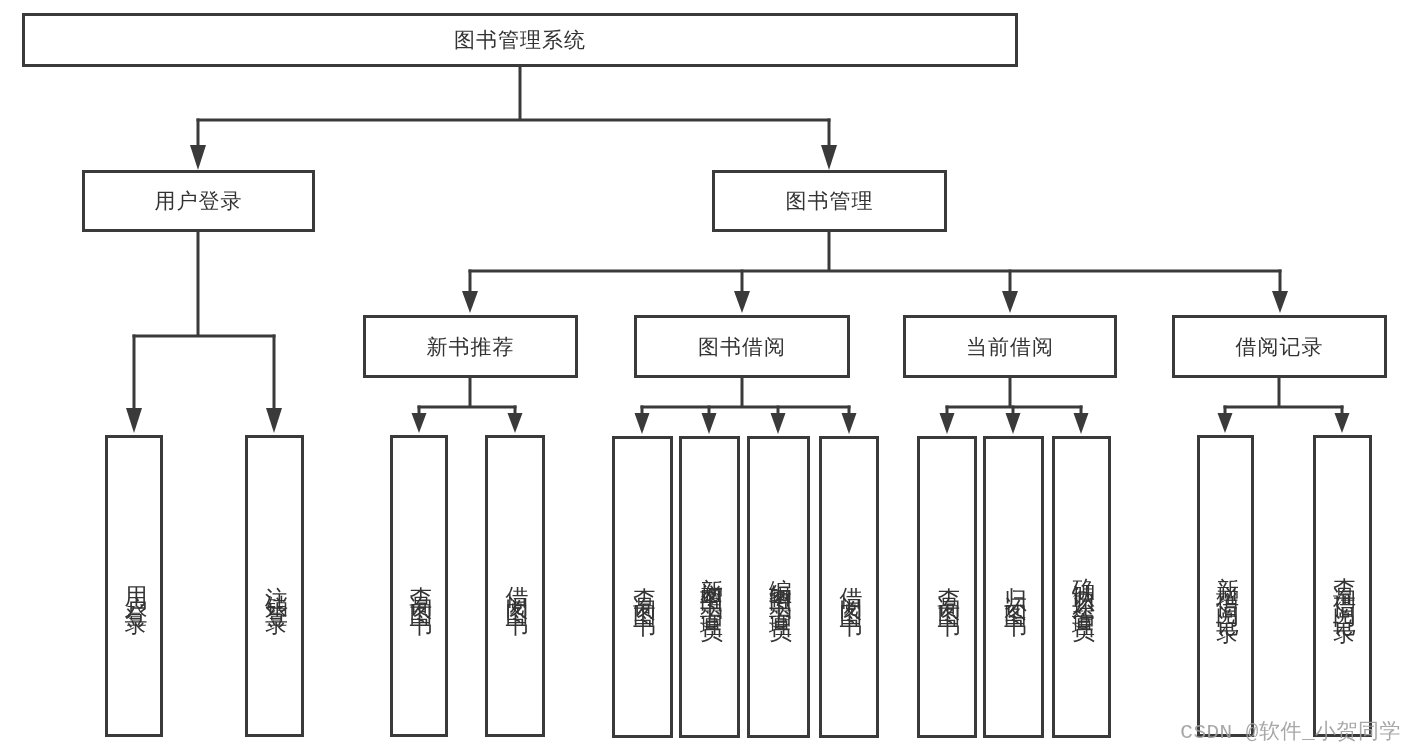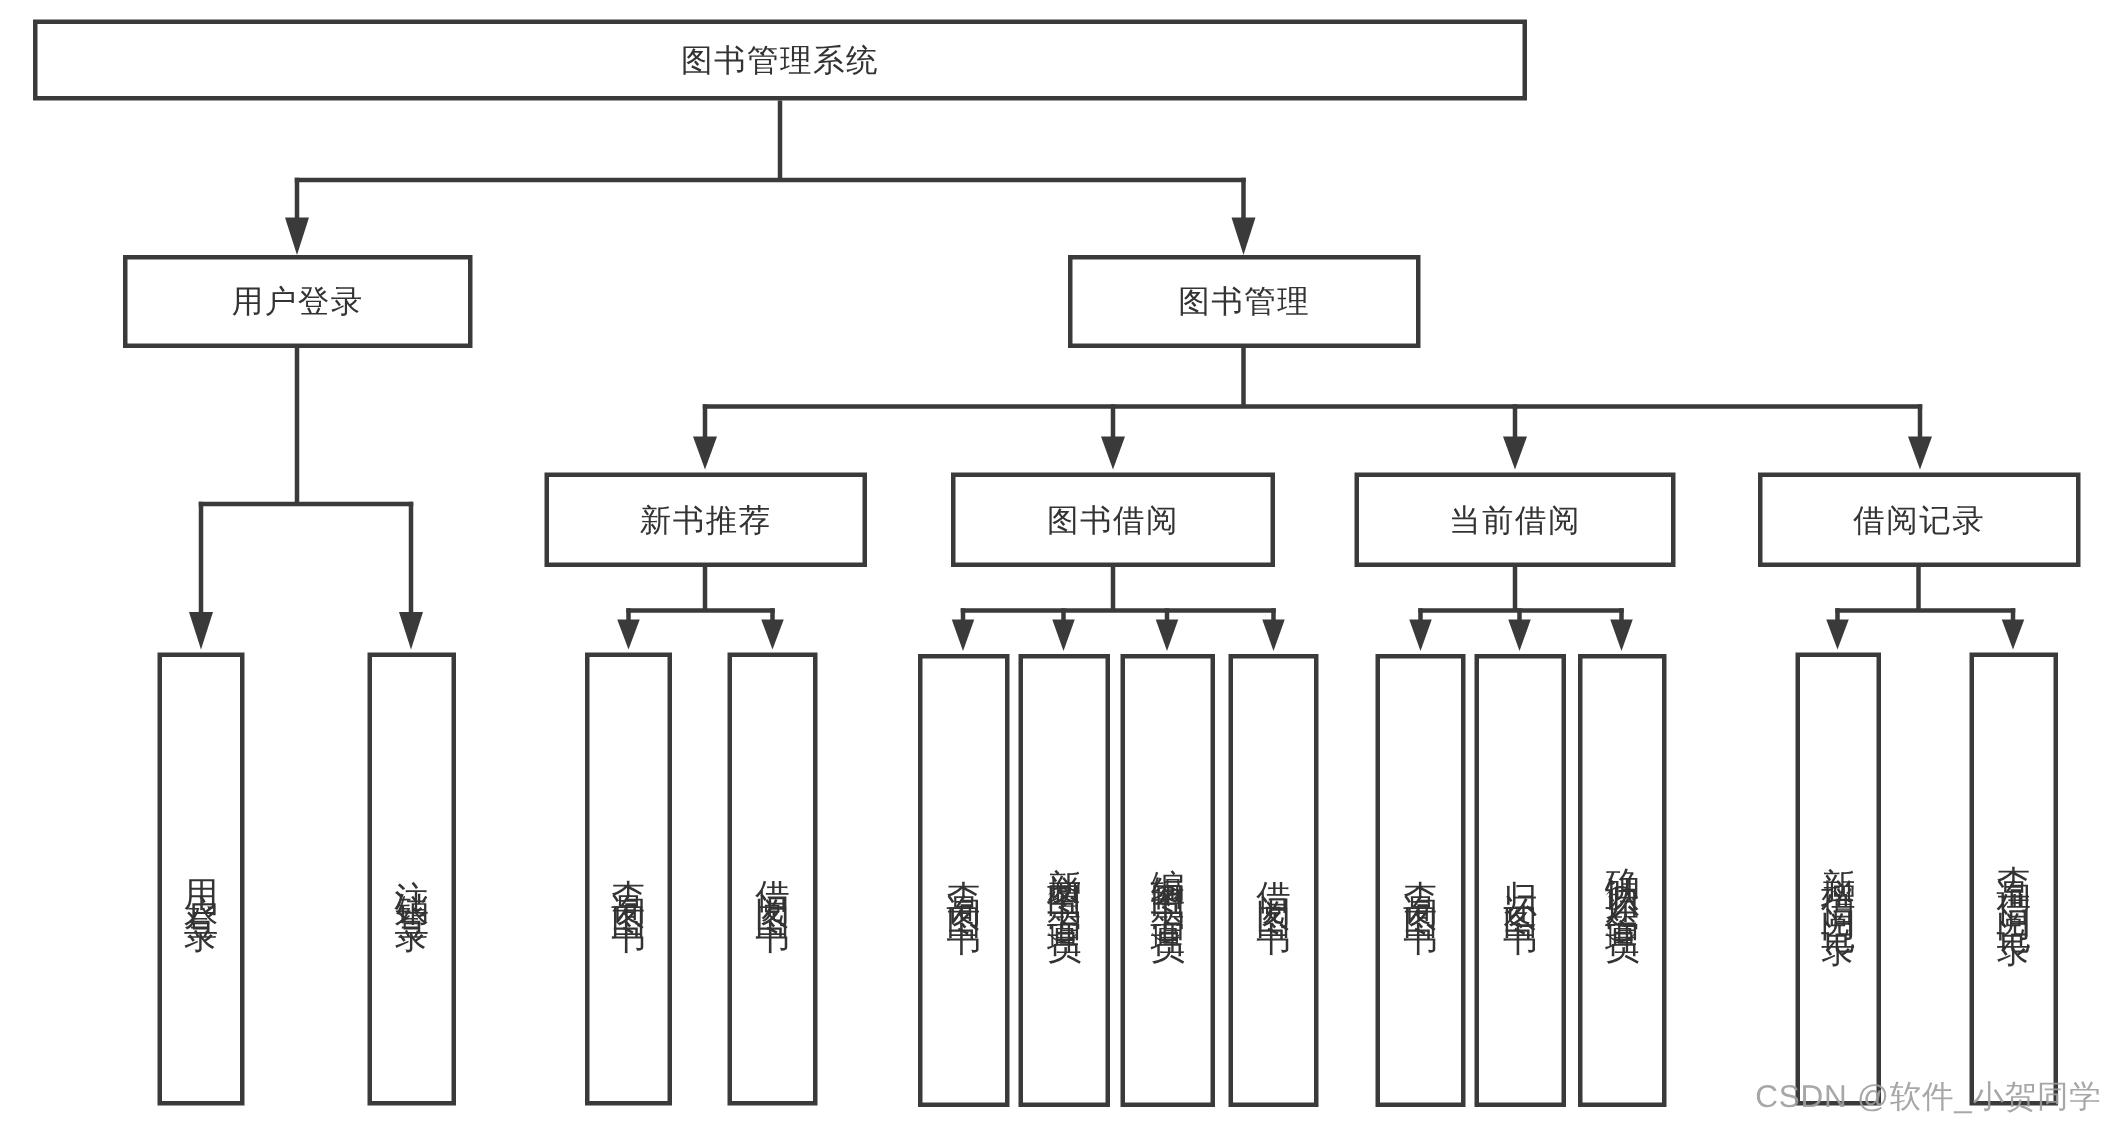--- a/index.html
+++ b/index.html
@@ -1,18 +1,18 @@
 <!DOCTYPE html>
 <html><head>
 <meta charset="utf-8">
 <style>
   html,body{margin:0;padding:0;background:#fff;}
   .stage{
     position:relative;width:1405px;height:747px;background:#ffffff;overflow:hidden;
-    font-family:Liberation Sans, sans-serif;
+    font-family:Liberation Mono, monospace;
   }
   .connectors{position:absolute;left:0;top:0;width:1405px;height:747px;}
   .connectors line{stroke:#3a3a3a;stroke-width:3;}
   .connectors polygon{fill:#3a3a3a;stroke:none;}
   .node{
     position:absolute;box-sizing:border-box;border:3px solid #3a3a3a;background:#ffffff;
     display:flex;align-items:center;justify-content:center;color:#333333;
   }
   .node.h{font-size:21px;letter-spacing:1px;white-space:nowrap;}
   .node.v{

